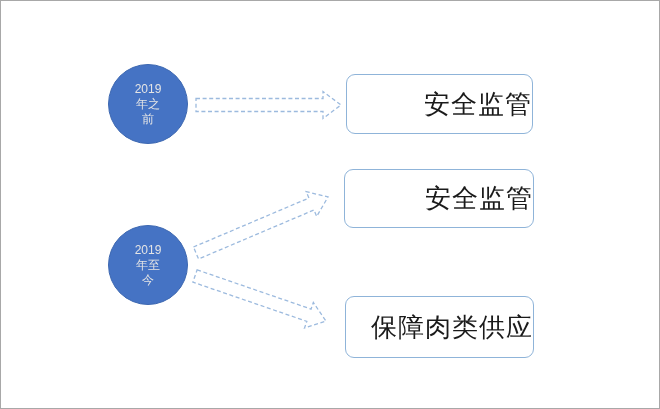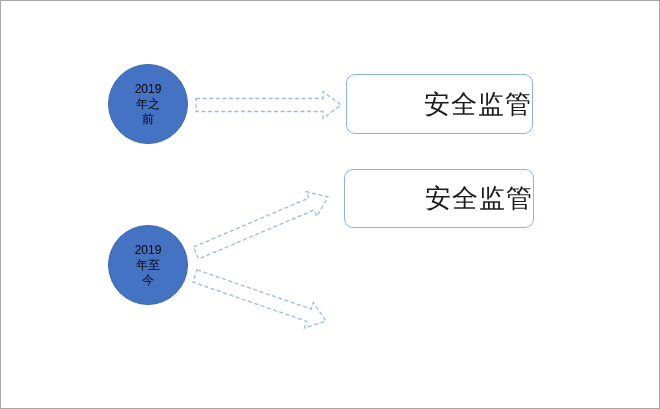--- a/index.html
+++ b/index.html
@@ -30,21 +30,21 @@
     stroke-dasharray: 4 2.6;
     stroke-linejoin: miter;
   }
   .circle-node {
     position: absolute;
     width: 80px;
     height: 80px;
     border-radius: 50%;
     background: #4573c4;
     border: 1px solid #3d68b1;
-    color: #000000;
+    color: #e5e5e5;
     display: flex;
     flex-direction: column;
     align-items: center;
     justify-content: center;
     text-align: left;
     font-size: 12px;
     line-height: 15px;
     box-sizing: border-box;
   }
   .circle-before { left: 107px; top: 63px; }
@@ -94,14 +94,17 @@
   </div>
 
   <div class="outcome-box box-0">
     <span>安全监管</span>
   </div>
 
   <div class="outcome-box box-1">
     <span>安全监管</span>
   </div>
 
+  <div class="outcome-box box-2">
+    <span>保障肉类供应</span>
+  </div>
 
 </div>
 
 </body></html>

